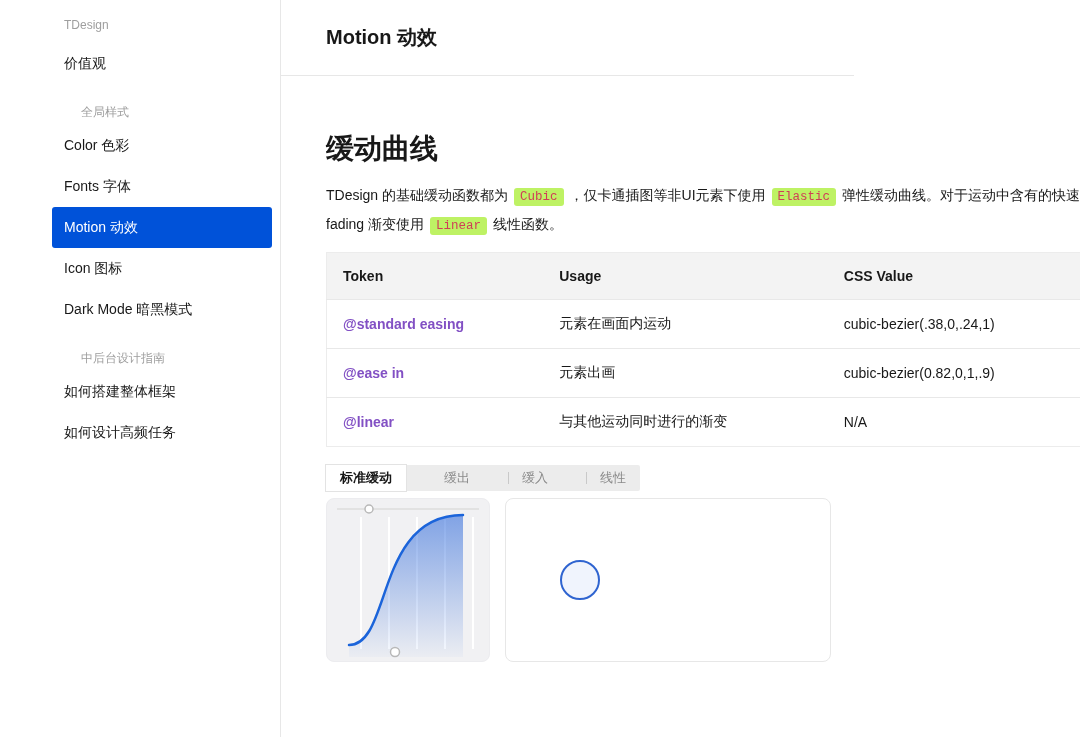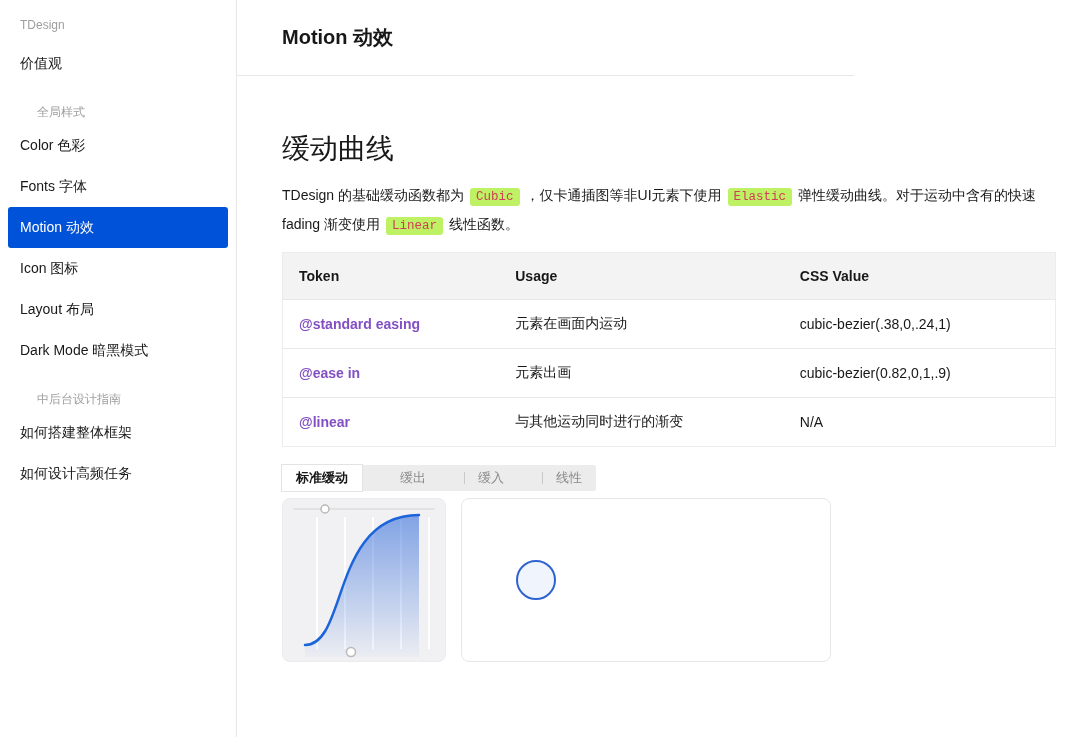--- a/index.html
+++ b/index.html
@@ -4,21 +4,21 @@
 <style>
   * { box-sizing: border-box; margin: 0; padding: 0; }
   html, body { width: 1080px; height: 737px; }
   body {
     font-family: "Liberation Sans", "DejaVu Sans", sans-serif;
     color: #181818;
     background: #fff;
     overflow: hidden;
     font-size: 14px;
   }
-  .app { display: flex; width: 854px; height: 737px; }
+  .app { display: flex; width: 854px; height: 737px; padding-left: 44px; }
 
   
   .sidebar {
     flex: 0 0 237px; width: 237px;
     border-right: 1px solid #e7e7e7;
     padding-top: 18px;
     background: #fff;
   }
   .brand { font-size: 12px; color: #9e9e9e; padding: 0 20px; margin-bottom: 10px; line-height: 15px; }
   .nav-item {
@@ -40,21 +40,21 @@
   main { flex: 1; display: flex; flex-direction: column; min-width: 0; }
   .page-header {
     height: 76px; flex: 0 0 76px;
     border-bottom: 1px solid #e7e7e7;
     display: flex; align-items: center;
     padding-left: 45px;
   }
   .page-header h1 { font-size: 20px; font-weight: 700; }
 
   .page-body { padding: 56px 23px 0 45px; }
-  .section-title { font-size: 28px; font-weight: 400; margin-bottom: 16px; line-height: 34px; }
+  .section-title { font-size: 28px; font-weight: 700; margin-bottom: 16px; line-height: 34px; }
 
   .intro { font-size: 14px; line-height: 27px; width: 774px; margin-bottom: 12px; color: #181818; }
   code.chip {
     font-family: "Liberation Mono", "DejaVu Sans Mono", monospace;
     font-size: 12.5px;
     background: #bef264; color: #cf3e57;
     padding: 2px 6px; border-radius: 3px; margin: 0 6px;
   }
 
   
@@ -105,21 +105,20 @@
 
   <aside class="sidebar">
     <div class="brand">TDesign</div>
     <div class="nav-item">价值观</div>
 
     <div class="group-label">全局样式</div>
     <div class="nav-item">Color 色彩</div>
     <div class="nav-item">Fonts 字体</div>
     <div class="nav-item active">Motion 动效</div>
     <div class="nav-item">Icon 图标</div>
-    <div class="nav-item">Layout 布局</div>
     <div class="nav-item">Dark Mode 暗黑模式</div>
 
     <div class="group-label">中后台设计指南</div>
     <div class="nav-item">如何搭建整体框架</div>
     <div class="nav-item">如何设计高频任务</div>
   </aside>
 
   <main>
     <header class="page-header">
       <h1>Motion 动效</h1>

